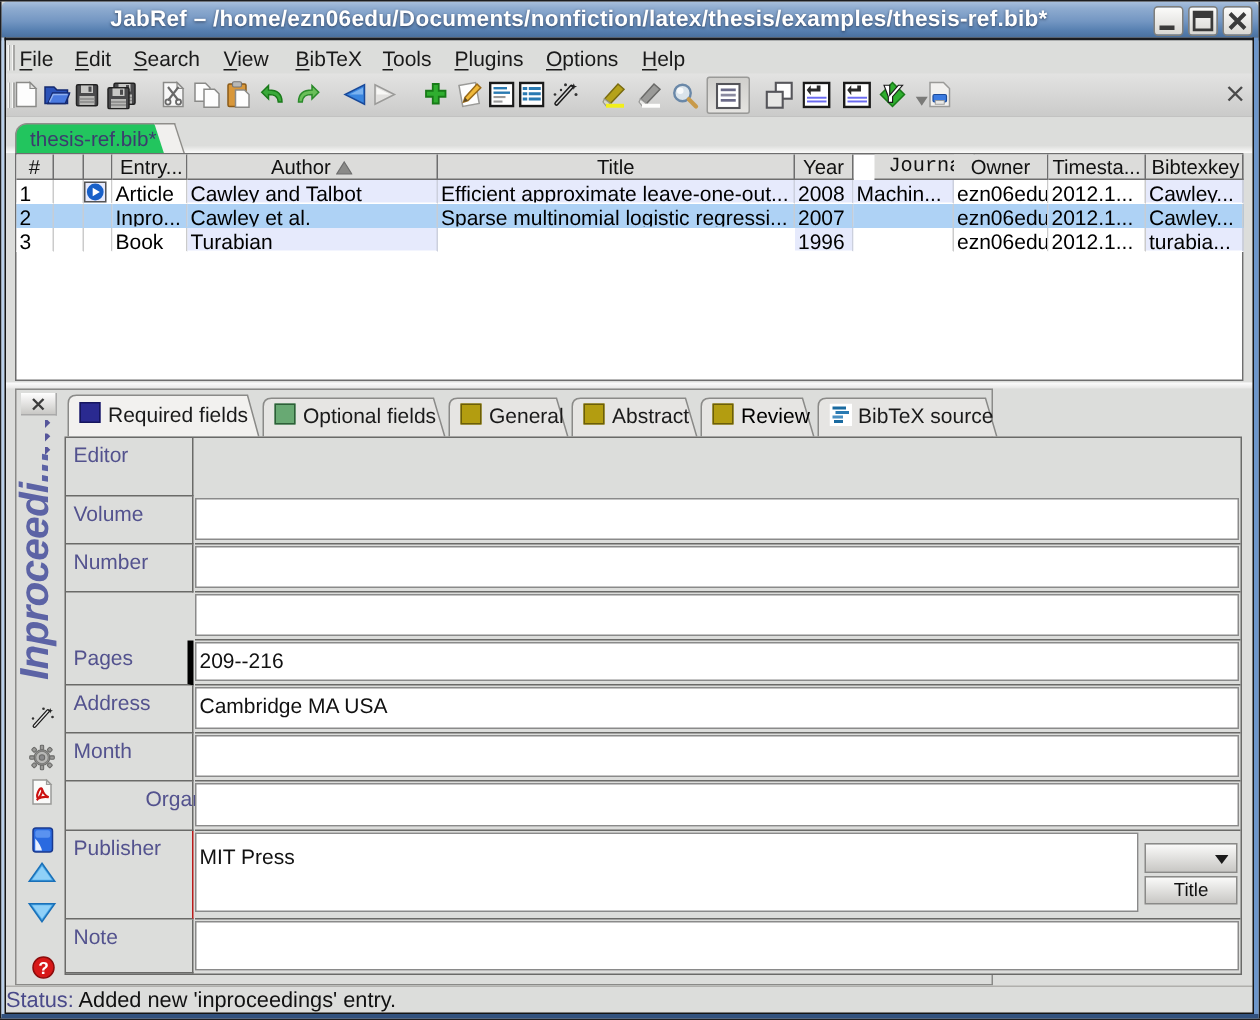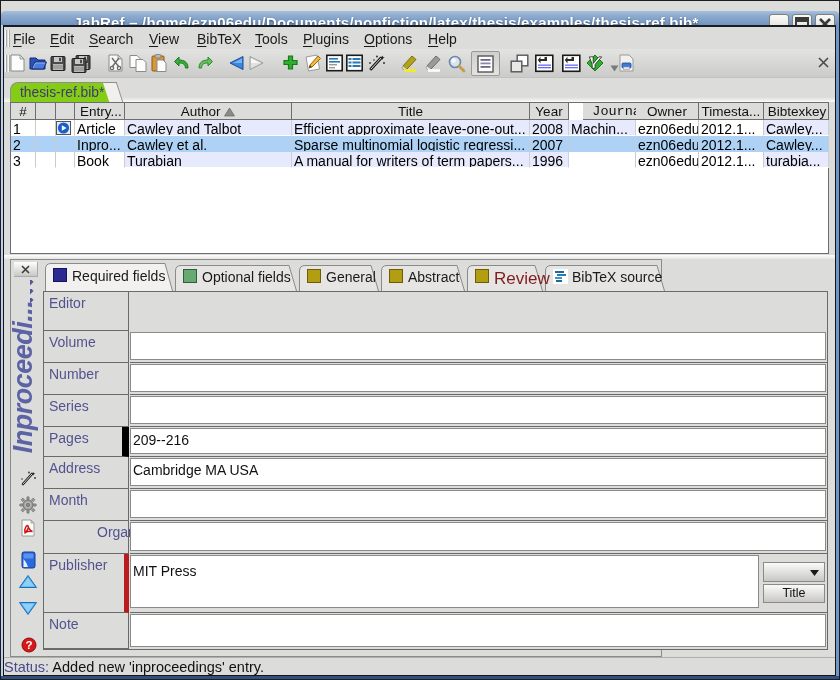--- a/index.html
+++ b/index.html
@@ -14,42 +14,42 @@
 #b-left3 { position:absolute; left:3px; top:25px; bottom:4px; width:1px; background:#141414; }
 #b-right1 { position:absolute; right:0; top:1px; bottom:1px; width:1px; background:#1d1d1f; }
 #b-right2 { position:absolute; right:1px; top:25px; bottom:2px; width:3px; background:#6d96ca; }
 #b-right3 { position:absolute; right:4px; top:25px; bottom:4px; width:1px; background:#141414; }
 #b-bot1 { position:absolute; left:0; right:0; bottom:0; height:1px; background:#1d1d1f; }
 #b-bot2 { position:absolute; left:1px; right:1px; bottom:1px; height:3px; background:#31517e; }
 #b-bot3 { position:absolute; left:4px; right:4px; bottom:4px; height:1px; background:#141414; }
 
 #title { position:absolute; left:1px; right:1px; top:1px; height:24px;
   background:linear-gradient(#a9c0dd 0%, #8facd0 18%, #7396c2 55%, #5780b1 80%, #49709f 100%);
-  border-radius:4px 4px 0 0;margin-top:10px; }
+  border-radius:4px 4px 0 0; }
 #title .txt { position:absolute; left:0; width:770px; top:3px; text-align:center;
   color:#fff; font-weight:bold; font-size:15px; letter-spacing:0.2px;
   text-shadow:0 1px 2px rgba(10,20,40,.65); }
 .wbtn { position:absolute; top:3px; width:20px; height:20px; background:linear-gradient(#fbfbfa,#d8d7d3);
   border:1px solid #7f7f7c; border-radius:3px; }
 .wbtn svg { position:absolute; left:2px; top:2px; }
 #titlesep { position:absolute; left:1px; right:1px; top:25px; height:2px; background:#1a1d22; }
 
 #menubar { position:absolute; left:4px; right:5px; top:27px; height:22px; background:#dcdddb; }
 .grip { position:absolute; top:3px; width:5px; height:17px;
   background:linear-gradient(90deg,#f6f6f5 0 1px,#a8a8a6 1px 2px,#dcdddb 2px 3px,#f6f6f5 3px 4px,#a8a8a6 4px 5px); }
 .mitem { position:absolute; top:4px; font-size:14px; color:#1a1a1a; }
 .mitem u { text-decoration:underline; text-underline-offset:2px; }
 
 #toolbar { position:absolute; left:4px; right:5px; top:49px; height:29px;
   background:linear-gradient(#e3e3e2,#cbcbca); border-bottom:1px solid #c2c2c1; }
 .ticon { position:absolute; top:5px; }
 
 #tabstrip { position:absolute; left:4px; right:5px; top:78px; height:24px; background:#dcdddb; }
 #filetab { position:absolute; left:6px; top:4px; width:104px; height:20px;
-  background:#84cc16; border:1px solid #8f8e8a; border-bottom:none; border-radius:8px 2px 0 0;
+  background:#22c55e; border:1px solid #8f8e8a; border-bottom:none; border-radius:8px 2px 0 0;
   transform:skewX(0deg); }
 #filetab .slant { position:absolute; right:-7px; top:-1px; width:14px; height:20px;
   background:#f1f0ee; border-right:1px solid #8f8e8a; transform:skewX(18deg); border-top:1px solid #8f8e8a; }
 #filetab .txt { position:absolute; left:9px; top:2px; font-size:13.8px; color:#3c3c6e; white-space:nowrap; }
 
 #tablebox { position:absolute; left:10px; top:102px; width:819px; height:152px; background:#fff; border:1px solid #6e6e6e; }
 .hcell { position:absolute; top:0; height:17px; background:#dcdcda;
   border-right:1px solid #6e6e6e; border-bottom:1px solid #6e6e6e;
   font-size:13.5px; color:#111; text-align:center; line-height:17px; white-space:nowrap; overflow:hidden; }
 .tcell { position:absolute; font-size:14px; color:#000; line-height:15px; padding-top:1.5px; padding-left:2px; white-space:nowrap; overflow:hidden; border-right:1px solid #d4d4d4; }
@@ -307,21 +307,20 @@
 <div class="tcell" style="left:519px;top:33px;width:39px;height:16px;background:#aed2f5;border-right:1px solid #c6cdd6;border-bottom:1px solid #aed2f5;">2007</div>
 <div class="tcell" style="left:558px;top:33px;width:67px;height:16px;background:#aed2f5;border-right:1px solid #c6cdd6;border-bottom:1px solid #aed2f5;"></div>
 <div class="tcell" style="left:625px;top:33px;width:63px;height:16px;background:#aed2f5;border-right:1px solid #c6cdd6;border-bottom:1px solid #aed2f5;">ezn06edu</div>
 <div class="tcell" style="left:688px;top:33px;width:65px;height:16px;background:#aed2f5;border-right:1px solid #c6cdd6;border-bottom:1px solid #aed2f5;">2012.1...</div>
 <div class="tcell" style="left:753px;top:33px;width:65px;height:16px;background:#aed2f5;border-right:1px solid #c6cdd6;border-bottom:1px solid #aed2f5;">Cawley...</div>
 <div class="tcell" style="left:0px;top:49px;width:25px;height:16px;background:#ffffff;border-right:1px solid #cbcbcb;border-bottom:1px solid #ffffff;">3</div>
 <div class="tcell" style="left:25px;top:49px;width:20px;height:16px;background:#ffffff;border-right:1px solid #cbcbcb;border-bottom:1px solid #ffffff;"></div>
 <div class="tcell" style="left:45px;top:49px;width:19px;height:16px;background:#ffffff;border-right:1px solid #cbcbcb;border-bottom:1px solid #ffffff;"></div>
 <div class="tcell" style="left:64px;top:49px;width:50px;height:16px;background:#ffffff;border-right:1px solid #cbcbcb;border-bottom:1px solid #ffffff;">Book</div>
 <div class="tcell" style="left:114px;top:49px;width:167px;height:16px;background:#e6eafc;border-right:1px solid #ccd0dd;border-bottom:1px solid #ffffff;">Turabian</div>
-<div class="tcell" style="left:281px;top:49px;width:238px;height:16px;background:#e6eafc;border-right:1px solid #ccd0dd;border-bottom:1px solid #ffffff;">A manual for writers of term papers...</div>
 <div class="tcell" style="left:519px;top:49px;width:39px;height:16px;background:#e6eafc;border-right:1px solid #ccd0dd;border-bottom:1px solid #ffffff;">1996</div>
 <div class="tcell" style="left:558px;top:49px;width:67px;height:16px;background:#ffffff;border-right:1px solid #cbcbcb;border-bottom:1px solid #ffffff;"></div>
 <div class="tcell" style="left:625px;top:49px;width:63px;height:16px;background:#ffffff;border-right:1px solid #cbcbcb;border-bottom:1px solid #ffffff;">ezn06edu</div>
 <div class="tcell" style="left:688px;top:49px;width:65px;height:16px;background:#ffffff;border-right:1px solid #cbcbcb;border-bottom:1px solid #ffffff;">2012.1...</div>
 <div class="tcell" style="left:753px;top:49px;width:65px;height:16px;background:#e6eafc;border-right:1px solid #ccd0dd;border-bottom:1px solid #ffffff;">turabia...</div>
 <div style="position:absolute;left:45px;top:18px;width:15px;height:14px;border:1px solid #555;background:#e6eafc;">
 <svg width="13" height="12" viewBox="0 0 13 12" style="position:absolute;left:0;top:0;">
         <circle cx="6.5" cy="6" r="5.6" fill="#1860c8"></circle>
         <path d="M4.8 3.2 L9.6 6 L4.8 8.8 Z" fill="#fff"></path>
       </svg>
@@ -339,21 +338,21 @@
     </svg>
 <div style="position:absolute;left:42px;top:8px;width:14px;height:14px;background:#2a2a90;border:1px solid #15155e;"></div>
 <div style="position:absolute;left:61px;top:8px;font-size:14px;color:#1a1a1a;white-space:nowrap;">Required fields</div>
 <div style="position:absolute;left:172px;top:9px;width:14px;height:14px;background:#68a973;border:1px solid #2d5e38;"></div>
 <div style="position:absolute;left:191px;top:9px;font-size:14px;color:#1a1a1a;white-space:nowrap;">Optional fields</div>
 <div style="position:absolute;left:296px;top:9px;width:14px;height:14px;background:#b39d10;border:1px solid #6b5e08;"></div>
 <div style="position:absolute;left:315px;top:9px;font-size:14px;color:#1a1a1a;white-space:nowrap;">General</div>
 <div style="position:absolute;left:378px;top:9px;width:14px;height:14px;background:#b39d10;border:1px solid #6b5e08;"></div>
 <div style="position:absolute;left:397px;top:9px;font-size:14px;color:#1a1a1a;white-space:nowrap;">Abstract</div>
 <div style="position:absolute;left:464px;top:9px;width:14px;height:14px;background:#b39d10;border:1px solid #6b5e08;"></div>
-<div style="position:absolute;left:483px;top:9px;font-size:17px;color:#7f1d1d;white-space:nowrap;">Review</div>
+<div style="position:absolute;left:483px;top:9px;font-size:14px;color:#000000;white-space:nowrap;">Review</div>
 <svg width="15" height="15" viewBox="0 0 15 15" style="position:absolute;left:542px;top:9px;">
       <rect x="0" y="0" width="15" height="15" fill="#fff"></rect>
       <rect x="2" y="2" width="9" height="2" fill="#1a6aa0"></rect>
       <rect x="4" y="5" width="9" height="2" fill="#2a7ab2"></rect>
       <rect x="2" y="8" width="7" height="2" fill="#4a90c2"></rect>
       <rect x="3" y="11" width="6" height="2" fill="#1a6aa0"></rect>
     </svg>
 <div style="position:absolute;left:561px;top:9px;font-size:14px;color:#1a1a1a;white-space:nowrap;">BibTeX source</div>
 <div style="position:absolute;left:3px;top:2px;width:24px;height:15px;background:linear-gradient(#fefefe,#c9c8c5);border-right:1px solid #aaa;border-bottom:1px solid #aaa;">
 <svg width="24" height="15" viewBox="0 0 24 15">
@@ -426,27 +425,24 @@
       </div>
       <div style="position:absolute;left:86px;top:39px;width:697px;height:32px;border-bottom:1px solid #6a6a68;">
         <div style="position:absolute;left:0px;top:1px;right:1px;bottom:2px;background:#fff;border:1px solid #8a8a8a;font-size:14px;color:#111;padding:3px 0 0 2px;"></div>
       </div>
       <div style="position:absolute;left:0;top:71px;width:85px;height:32px;border-right:1px solid #6a6a68;border-bottom:1px solid #6a6a68;">
         <div style="padding:3px 0 0 5px;font-size:14px;color:#53528e;">Number</div>
       </div>
       <div style="position:absolute;left:86px;top:71px;width:697px;height:32px;border-bottom:1px solid #6a6a68;">
         <div style="position:absolute;left:0px;top:1px;right:1px;bottom:2px;background:#fff;border:1px solid #8a8a8a;font-size:14px;color:#111;padding:3px 0 0 2px;"></div>
       </div>
-      <div style="position:absolute;left:0;top:103px;width:85px;height:32px;border-right:1px solid #6a6a68;border-bottom:1px solid #6a6a68;">
-        <div style="padding:3px 0 0 5px;font-size:14px;color:#53528e;">Series</div>
-      </div>
       <div style="position:absolute;left:86px;top:103px;width:697px;height:32px;border-bottom:1px solid #6a6a68;">
         <div style="position:absolute;left:0px;top:1px;right:1px;bottom:2px;background:#fff;border:1px solid #8a8a8a;font-size:14px;color:#111;padding:3px 0 0 2px;"></div>
       </div>
-      <div style="position:absolute;left:0;top:135px;width:85px;height:30px;border-right:7px solid #000000;border-bottom:1px solid #6a6a68;">
+      <div style="position:absolute;left:0;top:135px;width:85px;height:30px;border-right:4px solid #000000;border-bottom:1px solid #6a6a68;">
         <div style="padding:3px 0 0 5px;font-size:14px;color:#53528e;">Pages</div>
       </div>
       <div style="position:absolute;left:86px;top:135px;width:697px;height:30px;border-bottom:1px solid #6a6a68;">
         <div style="position:absolute;left:0px;top:1px;right:1px;bottom:2px;background:#fff;border:1px solid #8a8a8a;font-size:14px;color:#111;padding:3px 0 0 2px;">209--216</div>
       </div>
       <div style="position:absolute;left:0;top:165px;width:85px;height:32px;border-right:1px solid #6a6a68;border-bottom:1px solid #6a6a68;">
         <div style="padding:3px 0 0 5px;font-size:14px;color:#53528e;">Address</div>
       </div>
       <div style="position:absolute;left:86px;top:165px;width:697px;height:32px;border-bottom:1px solid #6a6a68;">
         <div style="position:absolute;left:0px;top:1px;right:1px;bottom:2px;background:#fff;border:1px solid #8a8a8a;font-size:14px;color:#111;padding:3px 0 0 2px;">Cambridge MA USA</div>
@@ -456,21 +452,21 @@
       </div>
       <div style="position:absolute;left:86px;top:197px;width:697px;height:32px;border-bottom:1px solid #6a6a68;">
         <div style="position:absolute;left:0px;top:1px;right:1px;bottom:2px;background:#fff;border:1px solid #8a8a8a;font-size:14px;color:#111;padding:3px 0 0 2px;"></div>
       </div>
       <div style="position:absolute;left:0;top:229px;width:85px;height:33px;border-right:1px solid #6a6a68;border-bottom:1px solid #6a6a68;">
         <div style="padding:3px 0 0 5px;font-size:14px;color:#53528e;margin-left:48px;">Organization</div>
       </div>
       <div style="position:absolute;left:86px;top:229px;width:697px;height:33px;border-bottom:1px solid #6a6a68;">
         <div style="position:absolute;left:0px;top:1px;right:1px;bottom:2px;background:#fff;border:1px solid #8a8a8a;font-size:14px;color:#111;padding:3px 0 0 2px;"></div>
       </div>
-      <div style="position:absolute;left:0;top:262px;width:85px;height:59px;border-right:5px solid #b91c1c;border-bottom:1px solid #6a6a68;">
+      <div style="position:absolute;left:0;top:262px;width:85px;height:59px;border-right:1px solid #b91c1c;border-bottom:1px solid #6a6a68;">
         <div style="padding:3px 0 0 5px;font-size:14px;color:#53528e;">Publisher</div>
       </div>
       <div style="position:absolute;left:86px;top:262px;width:697px;height:59px;border-bottom:1px solid #6a6a68;">
 <div style="position:absolute;left:0px;top:1px;width:629px;bottom:4px;background:#fff;border:1px solid #8a8a8a;font-size:14px;color:#111;padding:7px 0 0 2px;">MIT Press</div>
 <div style="position:absolute;left:633px;top:8px;width:62px;height:20px;background:linear-gradient(#fafaf9,#c8c7c4);border:1px solid #8a8a88;">
           <svg width="9" height="6" viewBox="0 0 9 6" style="position:absolute;right:5px;top:7px;">
             <path d="M0 0 L9 0 L4.5 6 Z" fill="#1a1a1a"></path>
           </svg>
         </div>
 <div style="position:absolute;left:633px;top:30px;width:62px;height:19px;background:linear-gradient(#fafaf9,#c8c7c4);border:1px solid #8a8a88;text-align:center;font-size:12.5px;color:#111;padding-top:1px;">Title</div>

